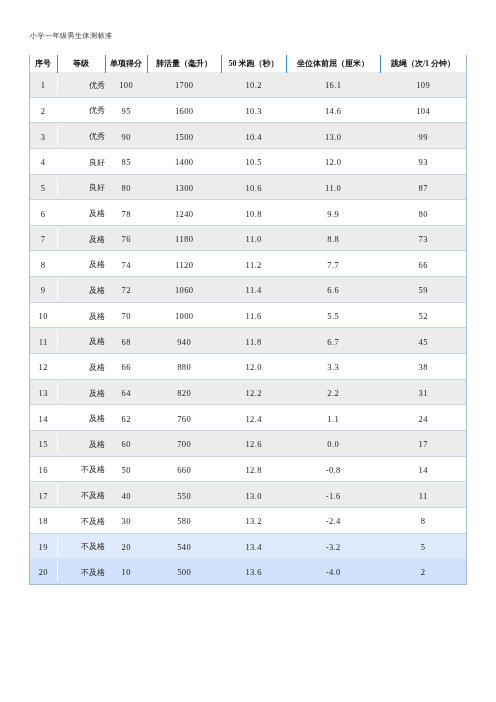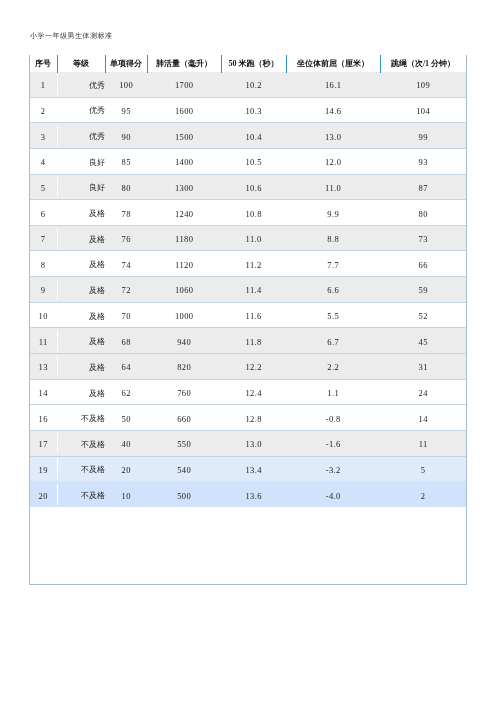--- a/index.html
+++ b/index.html
@@ -168,55 +168,82 @@
           </tr>
           <tr class="odd">
             <td>11</td>
             <td class="cjk">及格</td>
             <td>68</td>
             <td>940</td>
             <td>11.8</td>
             <td>6.7</td>
             <td>45</td>
           </tr>
+          <tr class="even">
+            <td>12</td>
+            <td class="cjk">及格</td>
+            <td>66</td>
+            <td>880</td>
+            <td>12.0</td>
+            <td>3.3</td>
+            <td>38</td>
+          </tr>
           <tr class="odd">
             <td>13</td>
             <td class="cjk">及格</td>
             <td>64</td>
             <td>820</td>
             <td>12.2</td>
             <td>2.2</td>
             <td>31</td>
           </tr>
           <tr class="even">
             <td>14</td>
             <td class="cjk">及格</td>
             <td>62</td>
             <td>760</td>
             <td>12.4</td>
             <td>1.1</td>
             <td>24</td>
           </tr>
+          <tr class="odd">
+            <td>15</td>
+            <td class="cjk">及格</td>
+            <td>60</td>
+            <td>700</td>
+            <td>12.6</td>
+            <td>0.0</td>
+            <td>17</td>
+          </tr>
           <tr class="even">
             <td>16</td>
             <td class="cjk">不及格</td>
             <td>50</td>
             <td>660</td>
             <td>12.8</td>
             <td>-0.8</td>
             <td>14</td>
           </tr>
           <tr class="odd">
             <td>17</td>
             <td class="cjk">不及格</td>
             <td>40</td>
             <td>550</td>
             <td>13.0</td>
             <td>-1.6</td>
             <td>11</td>
+          </tr>
+          <tr class="even">
+            <td>18</td>
+            <td class="cjk">不及格</td>
+            <td>30</td>
+            <td>580</td>
+            <td>13.2</td>
+            <td>-2.4</td>
+            <td>8</td>
           </tr>
           <tr class="sel1">
             <td>19</td>
             <td class="cjk">不及格</td>
             <td>20</td>
             <td>540</td>
             <td>13.4</td>
             <td>-3.2</td>
             <td>5</td>
           </tr>

